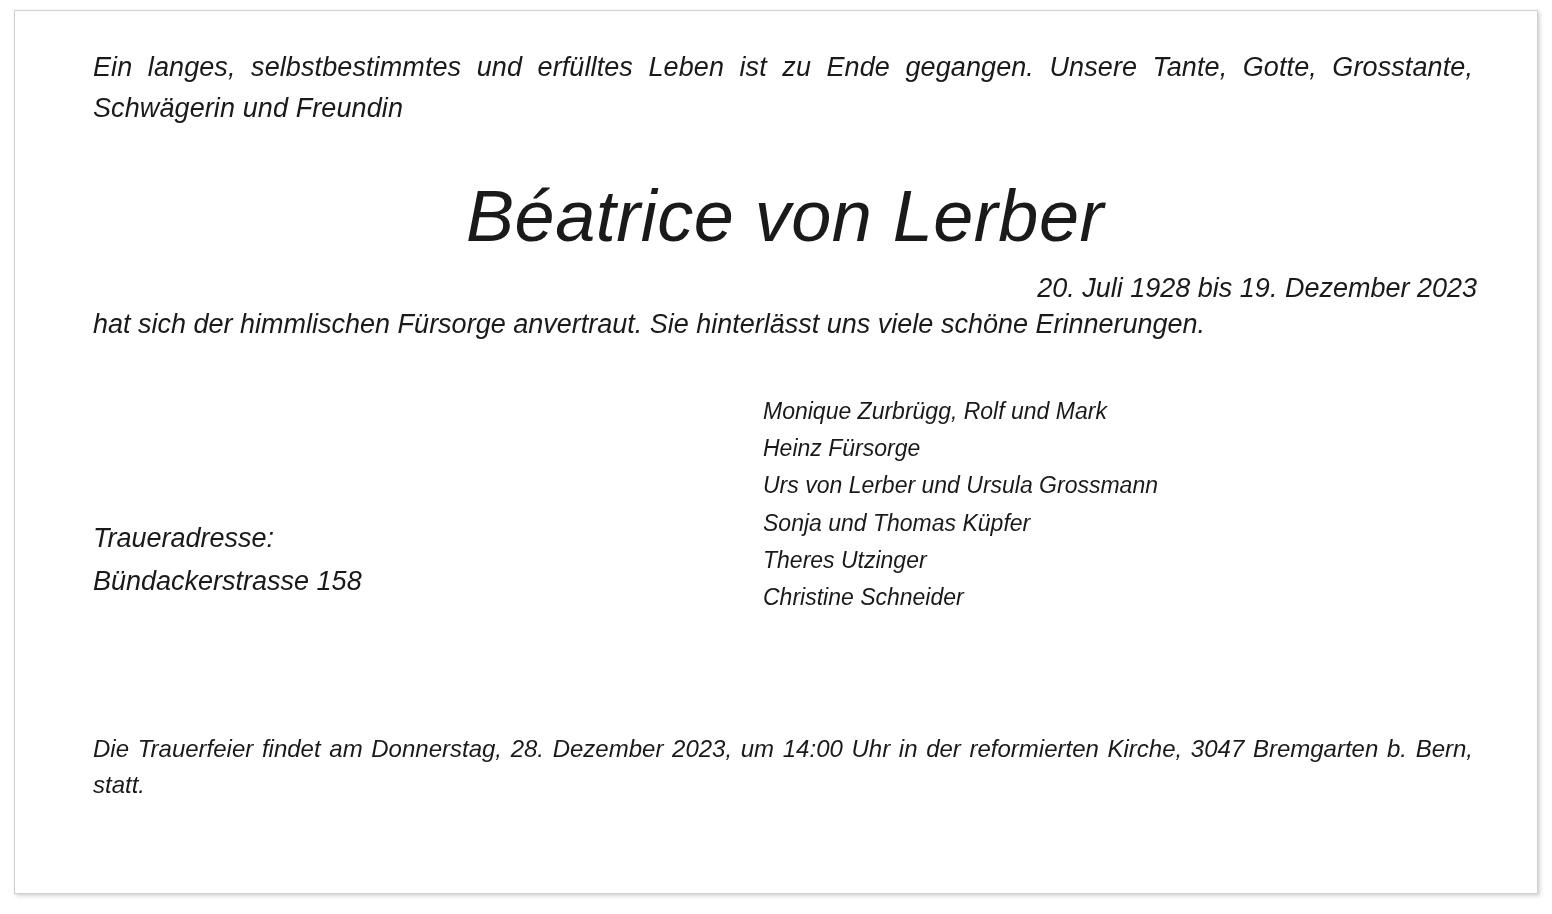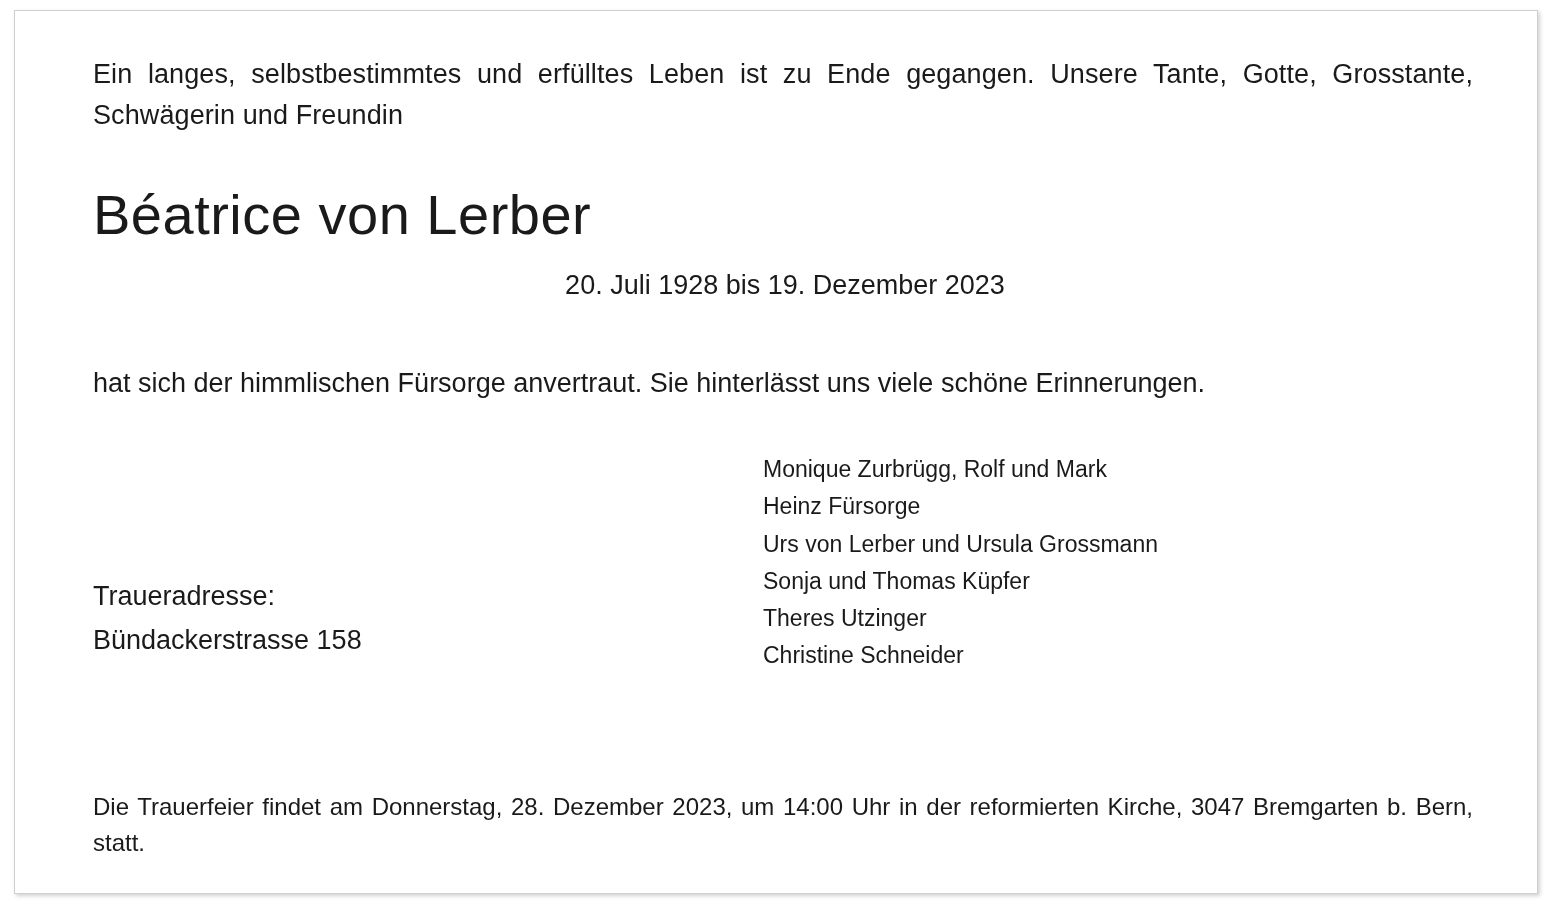--- a/index.html
+++ b/index.html
@@ -21,46 +21,47 @@
     width: 1524px;
     height: 884px;
     background: #ffffff;
     border: 1px solid #cfcfcf;
     box-sizing: border-box;
     box-shadow: 2px 2px 4px rgba(0,0,0,0.18);
   }
   .inner {
     position: absolute;
     left: 78px;
-    top: 43px;
+    top: 36px;
     right: 60px;
+    font-style: italic;
   }
   .intro {
     font-size: 27px;
     line-height: 1.52;
     text-align: justify;
     text-align-last: left;
     width: 1380px;
     letter-spacing: 0.1px;
   }
   .name {
-    font-size: 56px;
+    text-align: center;
+    font-size: 72px;
     line-height: 1.1;
     font-weight: 400;
     margin-top: 48px;
     letter-spacing: 0.5px;
   }
   .dates {
-    text-align: center;
+    text-align: right;
     font-size: 27px;
-    margin-top: 24px;
+    margin-top: 17px;
   }
   .entrust {
     font-size: 27px;
-    margin-top: 62px;
     line-height: 1.5;
     width: 1380px;
   }
   .columns {
     position: relative;
     margin-top: 48px;
     height: 320px;
   }
   .col-left {
     position: absolute;

